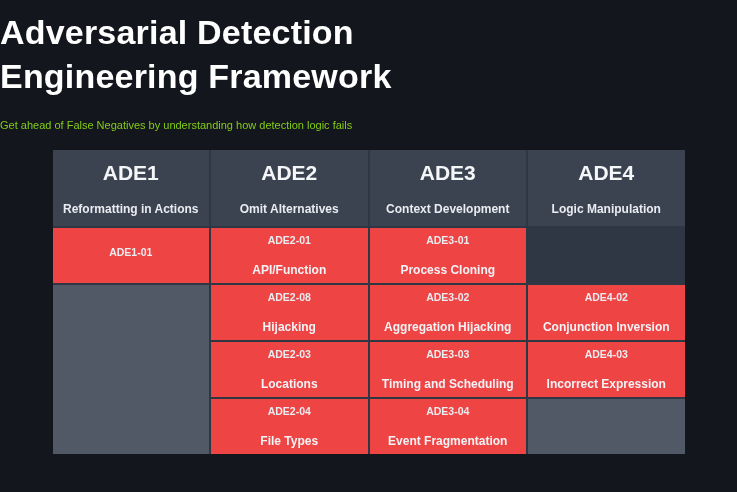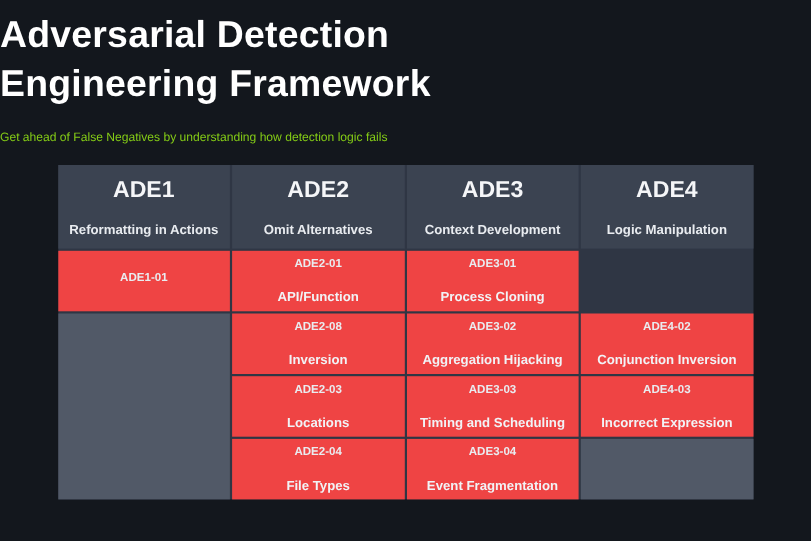--- a/index.html
+++ b/index.html
@@ -127,21 +127,21 @@
   </div>
   <div class="cell tech">
     <div class="tech-code">ADE3-01</div>
     <div class="tech-name">Process Cloning</div>
   </div>
 
   <div class="cell empty" style="grid-column:1; grid-row:3 / span 3;"></div>
 
   <div class="cell tech" style="grid-column:2;">
     <div class="tech-code">ADE2-08</div>
-    <div class="tech-name">Inversion</div>
+    <div class="tech-name">Hijacking</div>
   </div>
   <div class="cell tech">
     <div class="tech-code">ADE3-02</div>
     <div class="tech-name">Aggregation Hijacking</div>
   </div>
   <div class="cell tech">
     <div class="tech-code">ADE4-02</div>
     <div class="tech-name">Conjunction Inversion</div>
   </div>
 

